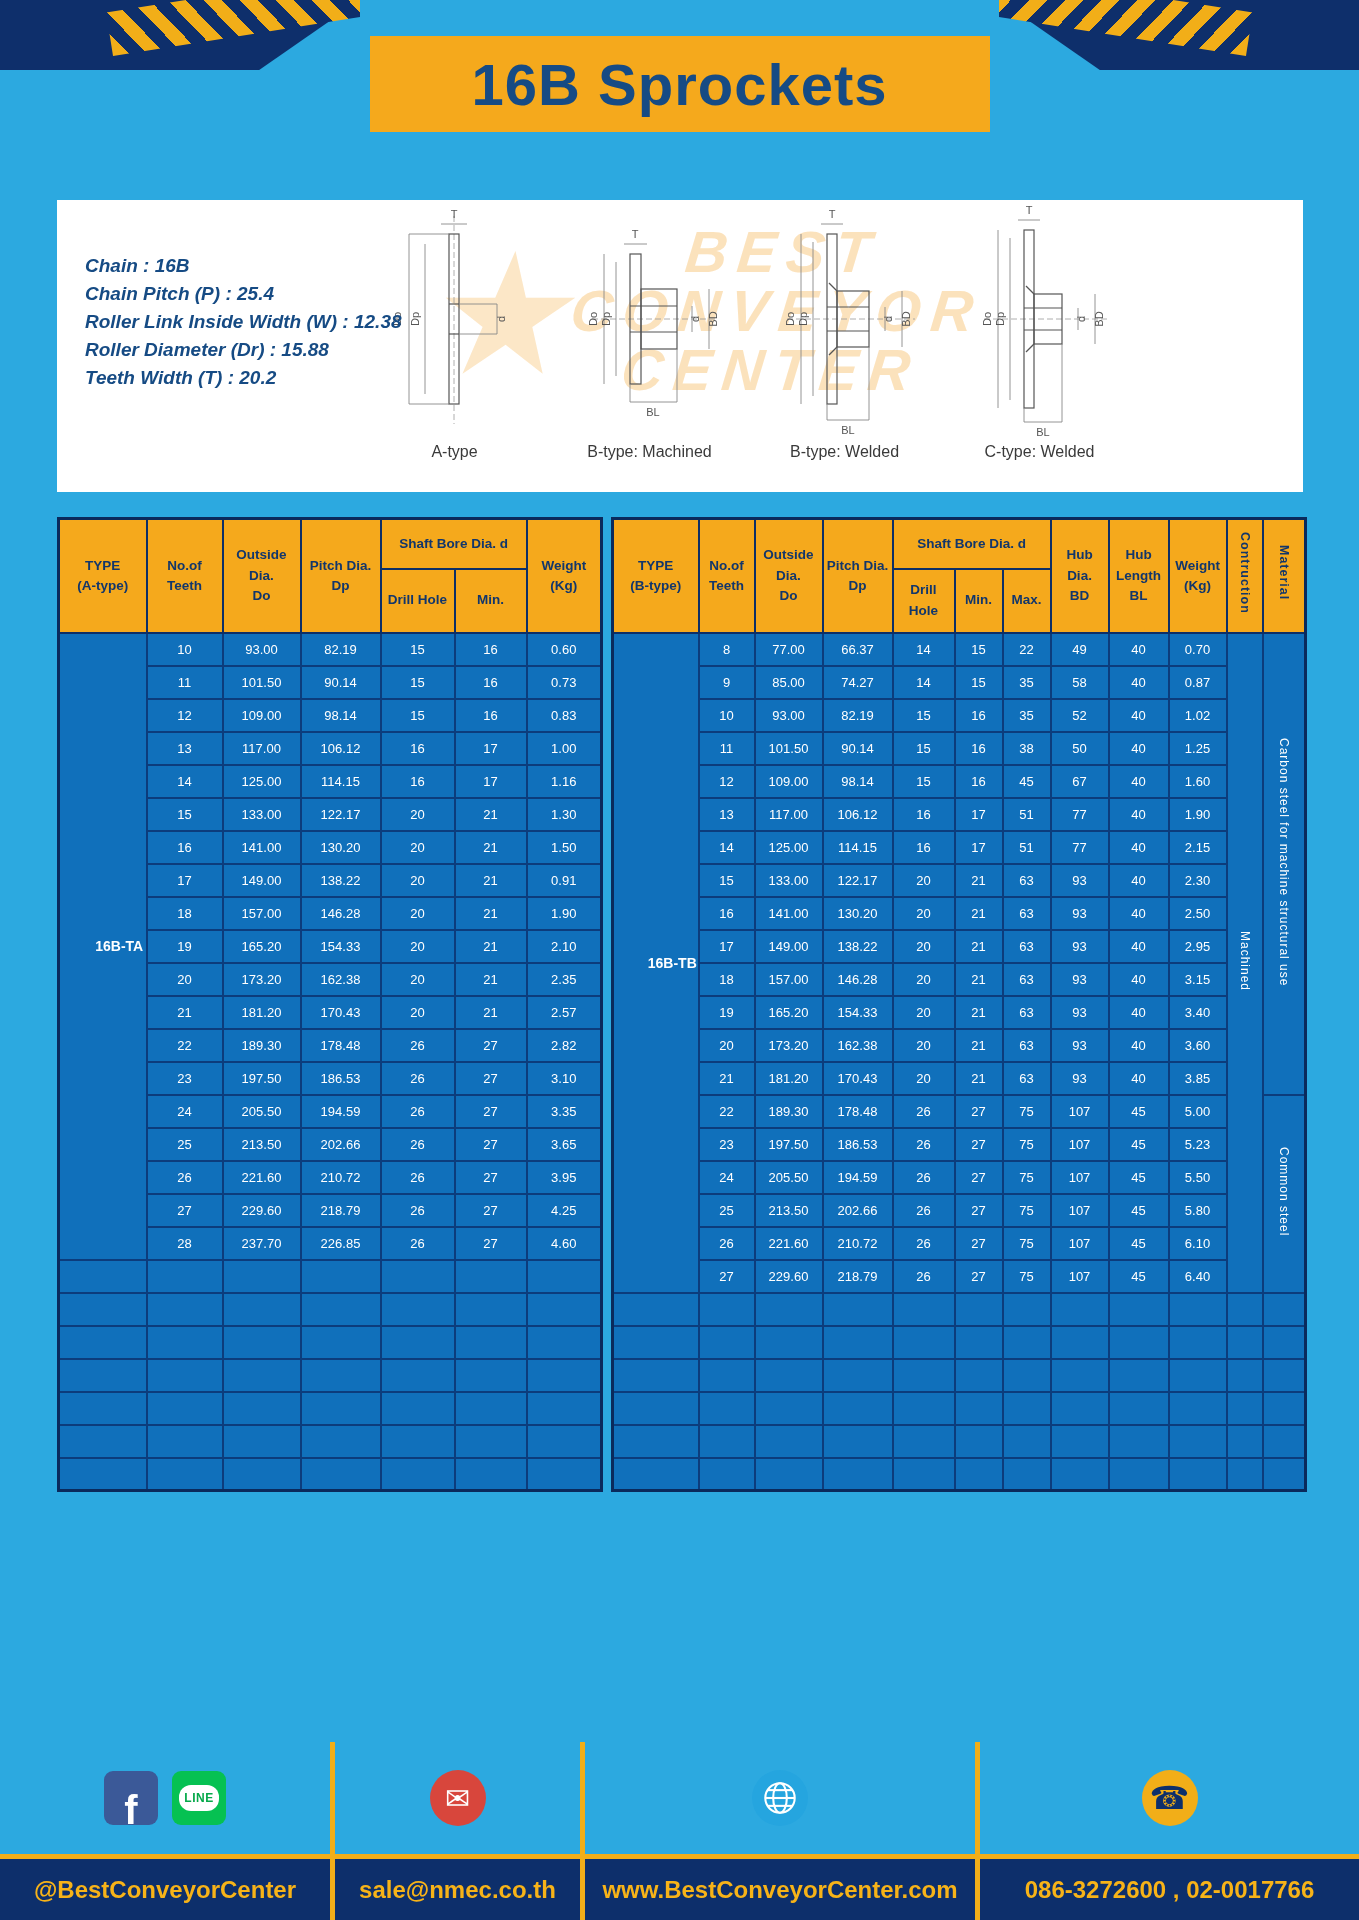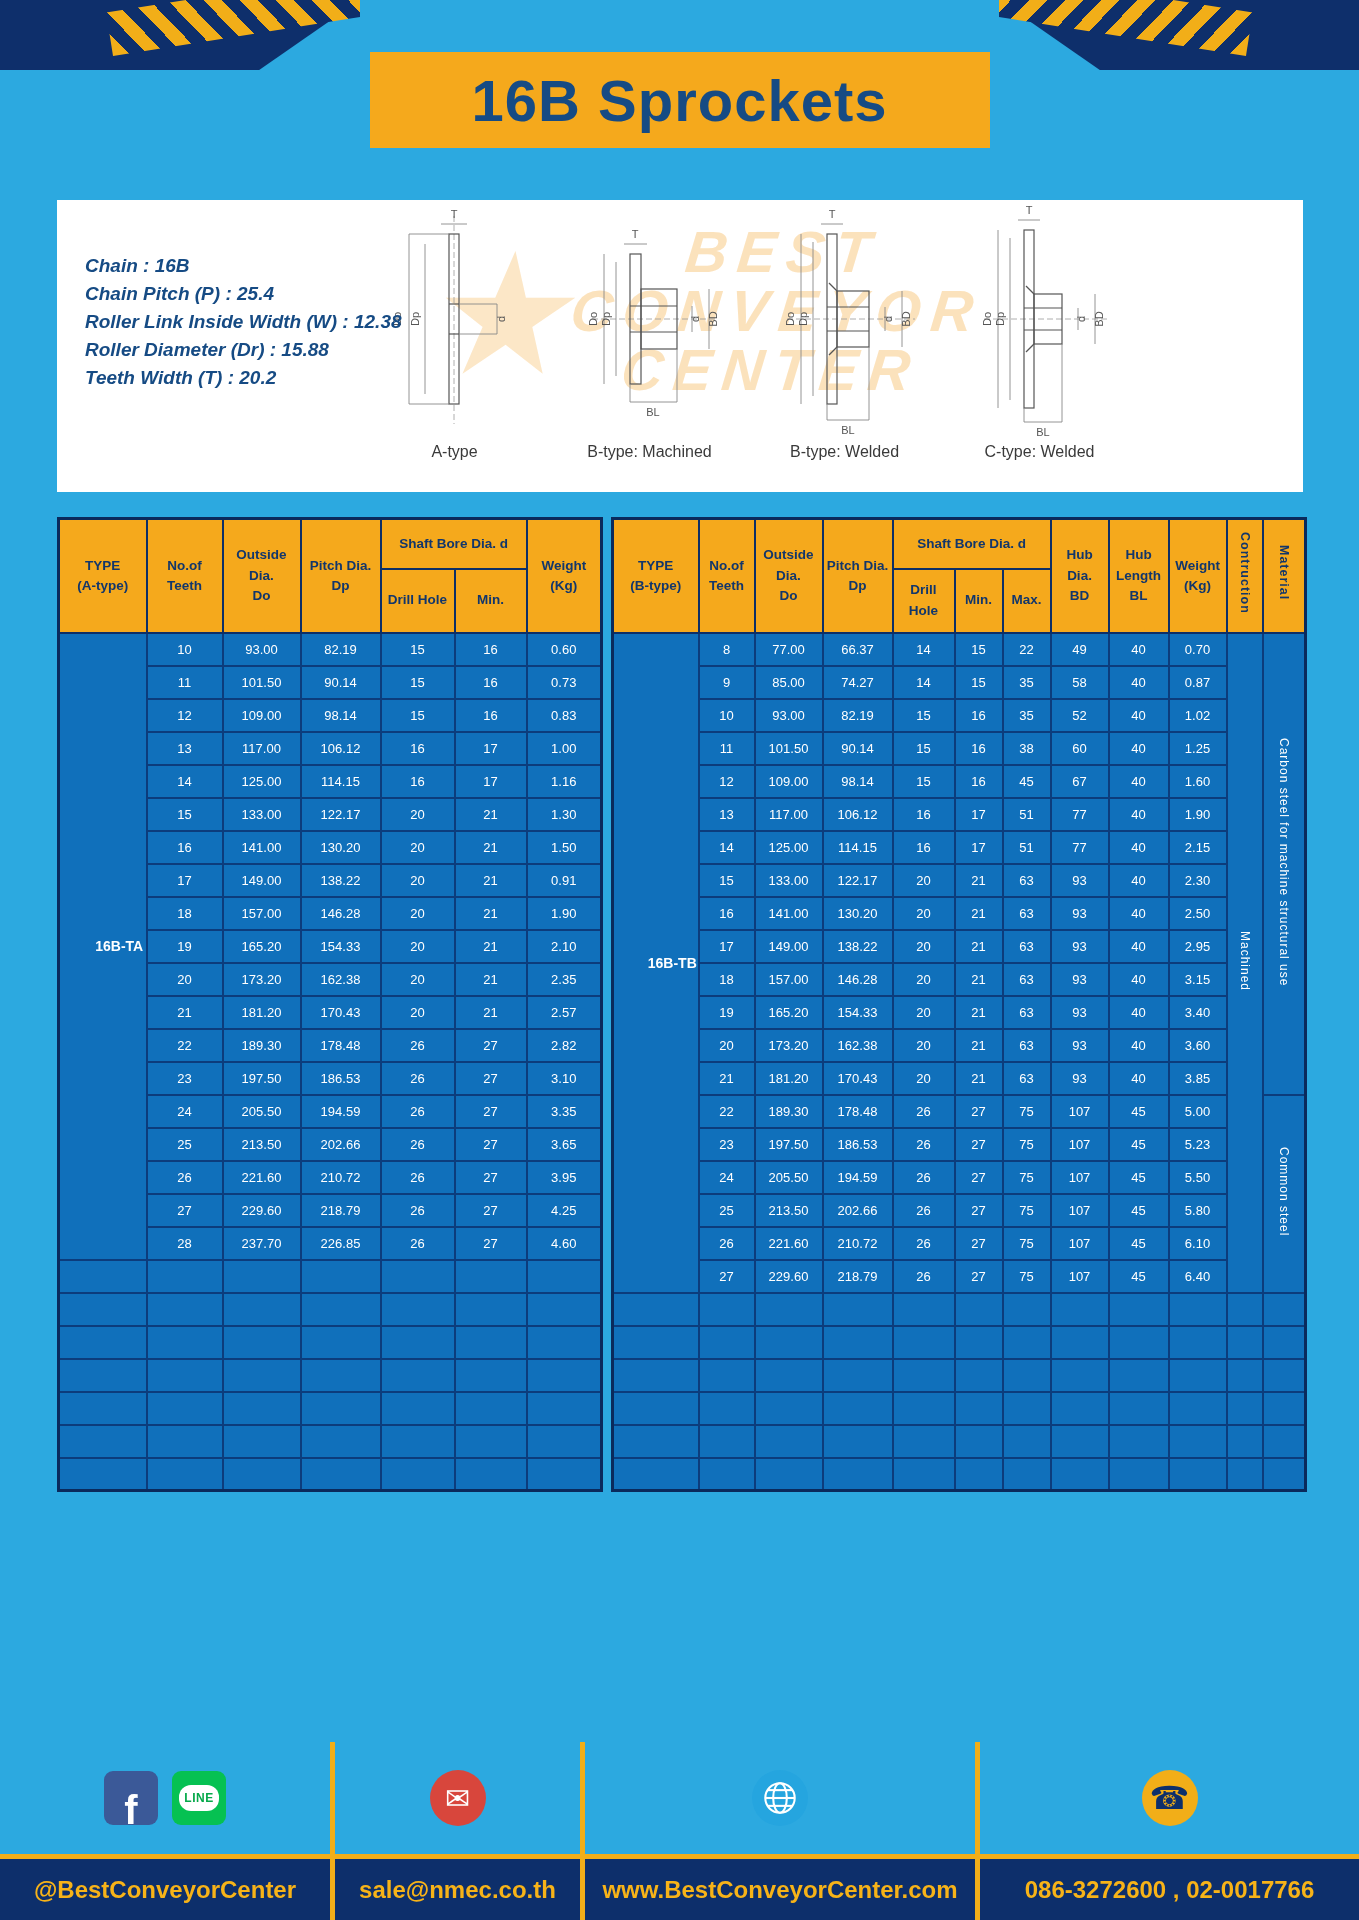--- a/index.html
+++ b/index.html
@@ -11,21 +11,21 @@
   .corner { position:absolute; top:0; width:360px; height:70px; overflow:hidden; }
   .corner-left { left:0; }
   .corner-right { right:0; transform:scaleX(-1); }
   .corner .navy-shape { position:absolute; inset:0; background:#0E2F6B;
       clip-path:polygon(0 0, 100% 0, 72% 100%, 0 100%); }
   .corner .hazard-band { position:absolute; left:108px; top:-8px; width:260px; height:44px;
       transform:rotate(-9deg);
       background:repeating-linear-gradient(55deg,#F2AE18 0 13px,#0E2F6B 13px 26px); }
 
   
-  .banner { position:absolute; top:52px; left:50%; transform:translateX(-50%);
+  .banner { position:absolute; top:36px; left:50%; transform:translateX(-50%);
       width:620px; height:96px; background:#F5A91C;
       display:flex; align-items:center; justify-content:center; }
   .banner h1 { color:#164B84; font-size:58px; font-weight:bold; letter-spacing:1px; }
 
   
   .spec-panel { position:absolute; left:57px; top:200px; width:1246px; height:292px;
       background:#ffffff; }
   .spec-list { position:absolute; left:28px; top:52px; list-style:none;
       color:#164B84; font-weight:bold; font-size:19px; line-height:28px; z-index:2;font-style:italic; }
   .watermark { position:absolute; left:480px; top:22px; width:480px; text-align:center;
@@ -555,21 +555,21 @@
           <td><span>40</span></td>
           <td><span>1.02</span></td>
         </tr>
         <tr>
           <td><span>11</span></td>
           <td><span>101.50</span></td>
           <td><span>90.14</span></td>
           <td><span>15</span></td>
           <td><span>16</span></td>
           <td><span>38</span></td>
-          <td><span>60</span></td>
+          <td><span>50</span></td>
           <td><span>40</span></td>
           <td><span>1.25</span></td>
         </tr>
         <tr>
           <td><span>12</span></td>
           <td><span>109.00</span></td>
           <td><span>98.14</span></td>
           <td><span>15</span></td>
           <td><span>16</span></td>
           <td><span>45</span></td>

